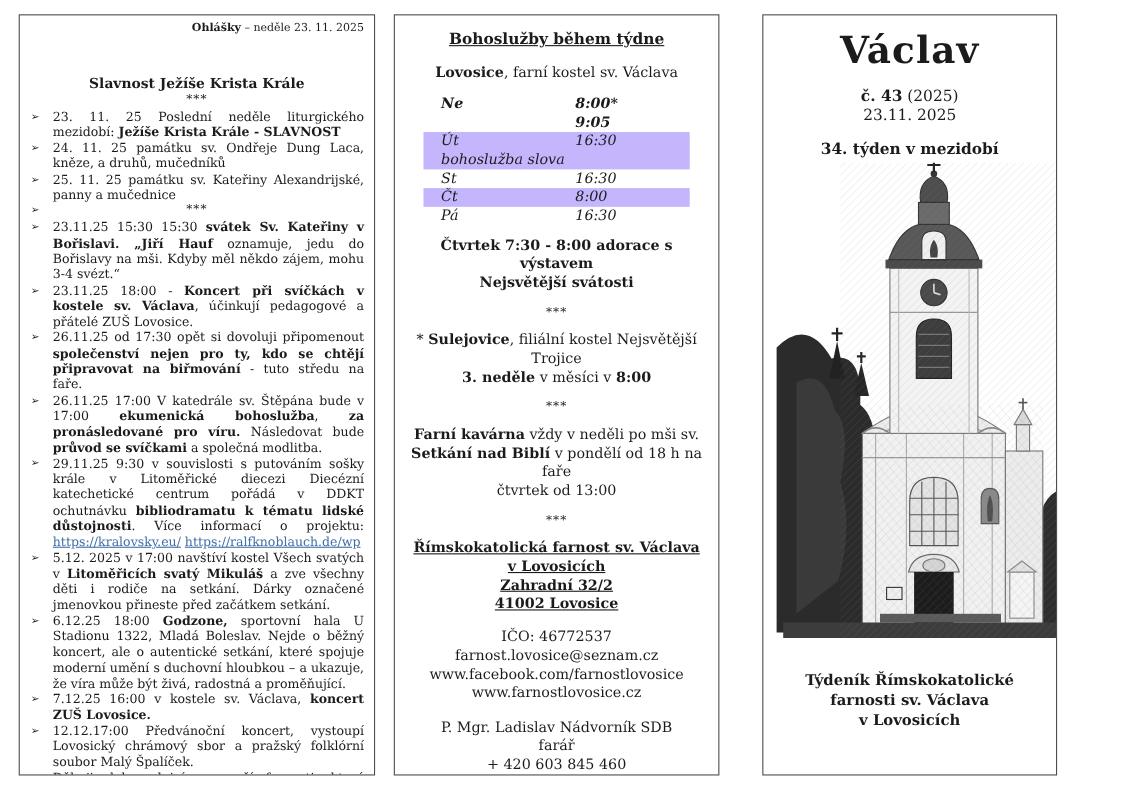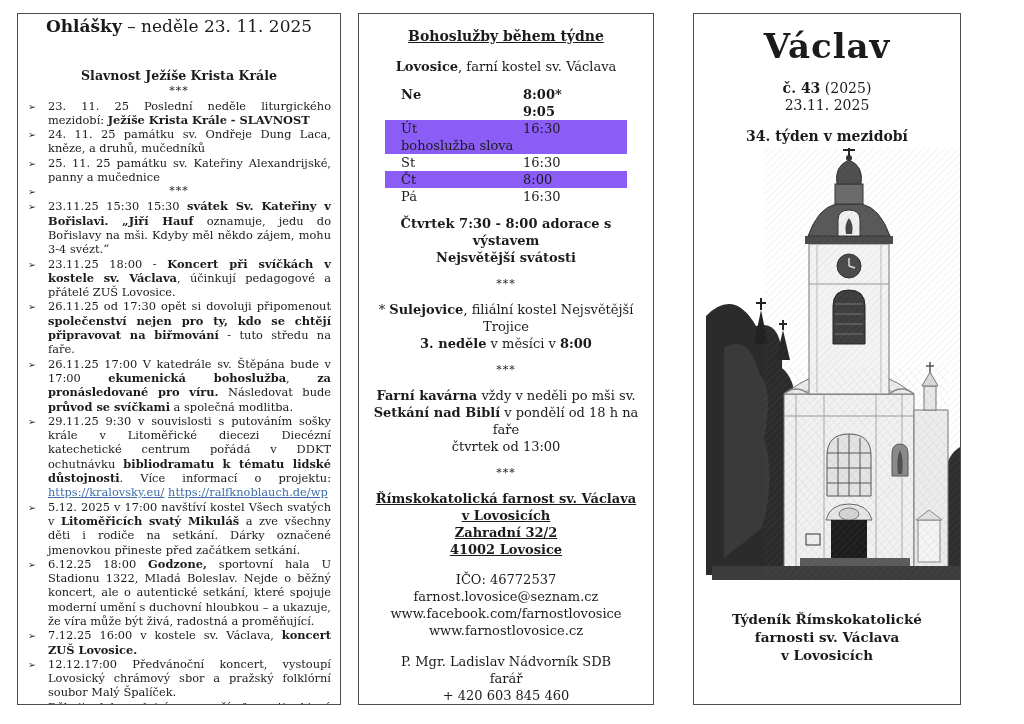--- a/index.html
+++ b/index.html
@@ -13,34 +13,34 @@
   }
   .col {
     position:absolute; top:13px; height:692px;
     border:1px solid #4d4d4d; background:#fff; overflow:hidden;
   }
   .col-left  { left:17px;  width:324px; padding:5px 9px 4px 9px; font-size:11.4px; line-height:14.3px; }
   .col-mid   { left:358px; width:296px; padding:14px 10px; font-size:13px; line-height:17px; text-align:center; }
   .col-right { left:693px; width:268px; padding:8px 10px; text-align:center; }
 
   
-  .lc-head { text-align:center; font-size:17px; }
+  .lc-head { text-align:right; font-size:10px; }
   .lc-sub  { text-align:center; font-size:12.6px; font-weight:bold;margin-top:36px; }
   .sep { text-align:center; font-size:11px; letter-spacing:1px; }
   .col-left .sep { line-height:12px; margin:1px 0 2px; }
   .announce-item { position:relative; padding-left:21px; text-align:justify; }
   .bullet { position:absolute; left:1px; top:1px; font-size:9.5px; color:#222; }
   .link { color:#3f6fa8; text-decoration:underline; cursor:pointer; }
 
   
   .m-header { font-weight:bold; text-decoration:underline; font-size:14px; margin-bottom:13px; }
   .m-location { margin-bottom:11px; }
   .sched { text-align:left; margin:0 16px 10px 16px; }
-  .sched-row { display:grid; grid-template-columns:122px 1fr; padding:0 0 0 16px; }
-  .sched-row.shaded { background:#8b5cf6; }
+  .sched-row { display:grid; grid-template-columns:122px 1fr; padding:0 0 0 16px;font-style:italic; }
+  .sched-row.shaded { background:#c4b5fd; }
   .sched-row.bold { font-weight:bold; }
   .sched-day2 { white-space:nowrap; }
   .m-adoration { font-weight:bold; margin-top:6px; }
   .col-mid .sep { margin:9px 0; }
   .m-parish { font-weight:bold;text-decoration:underline; }
   .m-contact { margin-top:13px; }
   .m-priest { margin-top:14px; }
 
   
   .r-title { font-size:34px; font-weight:bold; letter-spacing:1px; margin-top:4px; }

